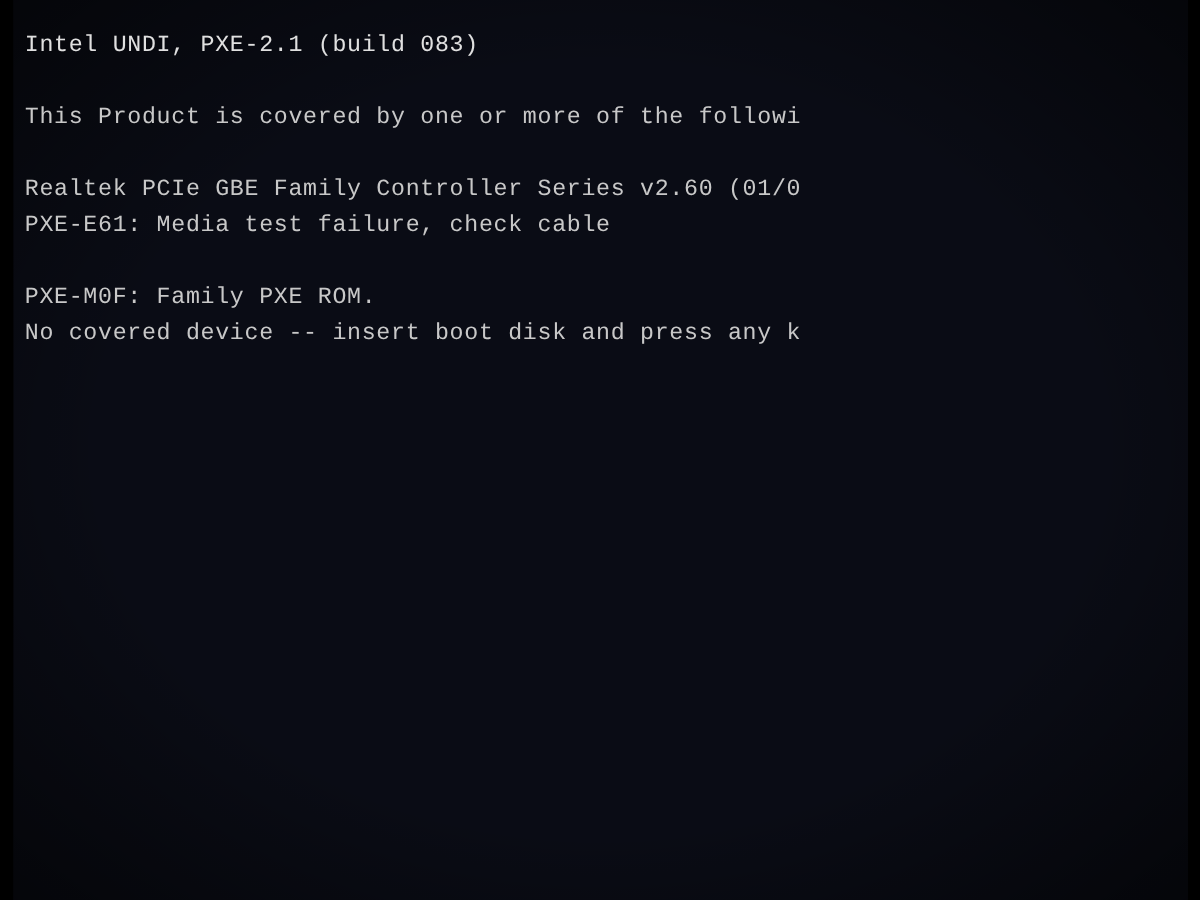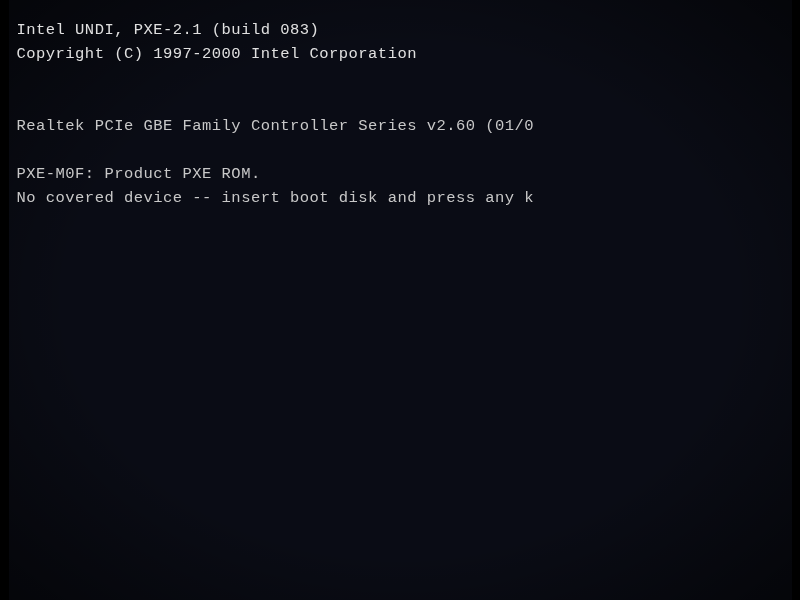--- a/index.html
+++ b/index.html
@@ -73,21 +73,22 @@
     .bright {
       color: #e0e0e0;
     }
   </style>
 </head>
 <body>
 
 <div class="screen">
   <div class="terminal-text">
     <span class="line bright">Intel UNDI, PXE-2.1 (build 083)</span>
-    <span class="line bright">Copyright (C) 1997-2000  Intel Corporation</span>
     <span class="line-blank"></span>
+    <span class="line">This Product is covered by one or more of the followi</span>
     <span class="line-blank"></span>
     <span class="line">Realtek PCIe GBE Family Controller Series v2.60 (01/0</span>
+    <span class="line">PXE-E61: Media test failure, check cable</span>
     <span class="line-blank"></span>
-    <span class="line">PXE-M0F: Product PXE ROM.</span>
+    <span class="line">PXE-M0F: Family PXE ROM.</span>
     <span class="line">No covered device -- insert boot disk and press any k</span>
   </div>
 </div>
 
 </body></html>

